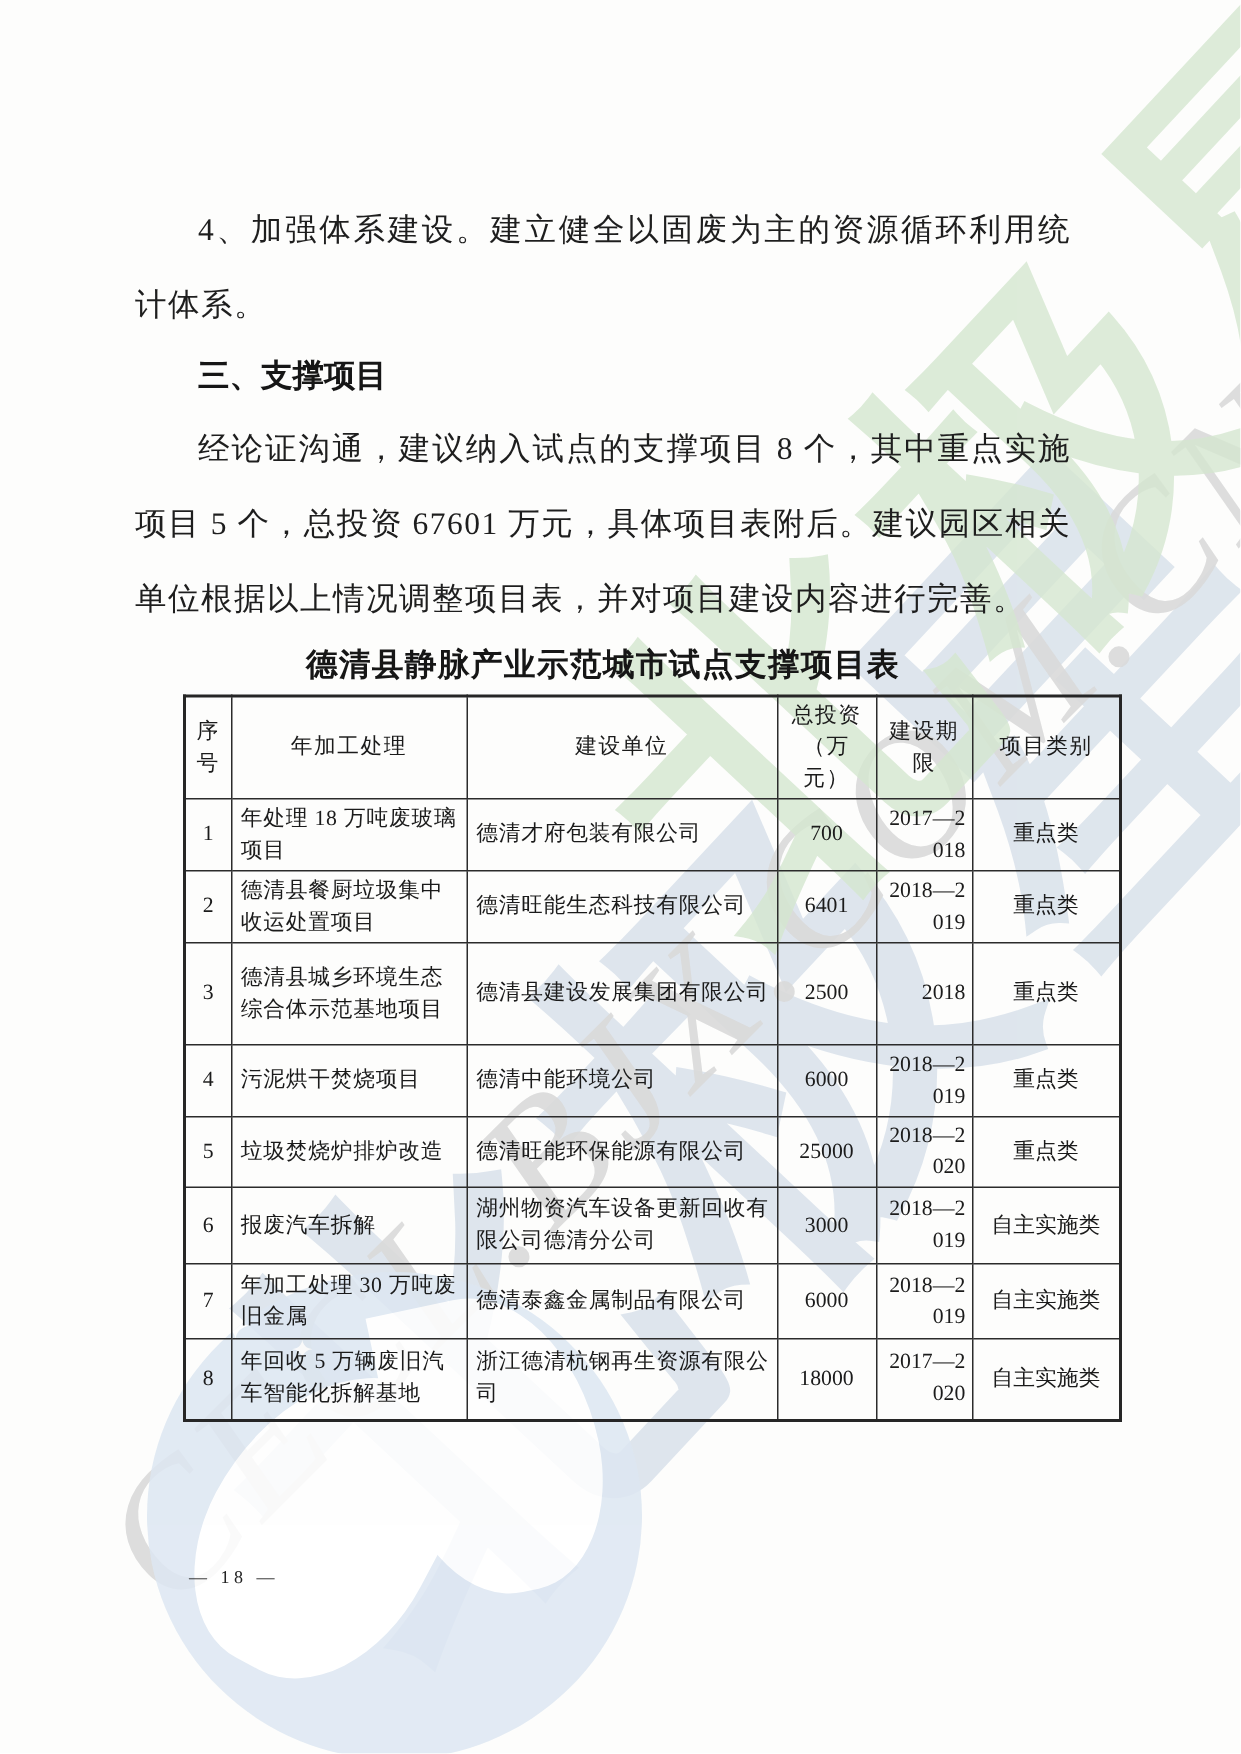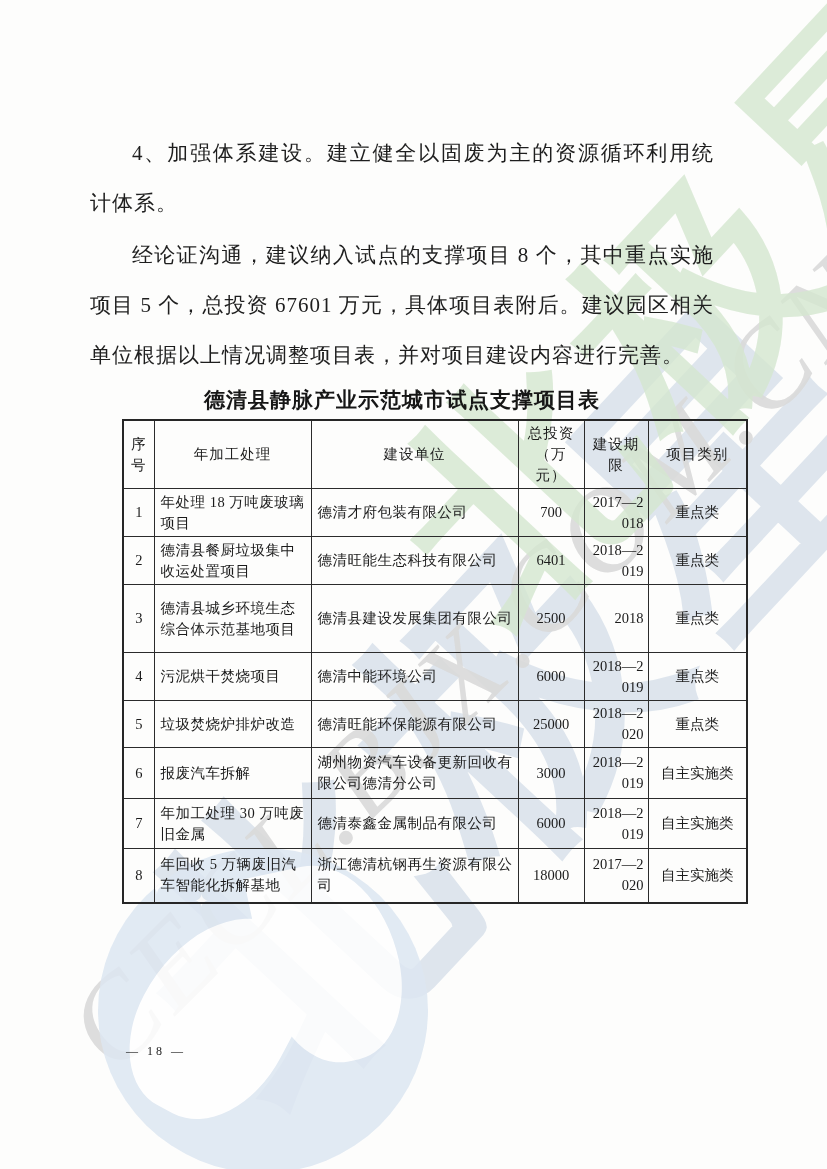--- a/index.html
+++ b/index.html
@@ -131,20 +131,21 @@
     <div class="petal petal-b"></div>
     <span class="star star-1">✦</span>
     <span class="star star-2">✦</span>
     <span class="star star-3">✦</span>
   </div>
 
   <div class="content">
 
     <p class="body-text para-1">4、加强体系建设。建立健全以固废为主的资源循环利用统计体系。</p>
 
+    <h2 class="section-heading">三、支撑项目</h2>
 
     <p class="body-text para-2">经论证沟通，建议纳入试点的支撑项目 8 个，其中重点实施项目 5 个，总投资 67601 万元，具体项目表附后。建议园区相关单位根据以上情况调整项目表，并对项目建设内容进行完善。</p>
 
     <div class="table-title">德清县静脉产业示范城市试点支撑项目表</div>
 
     <table class="project-table">
       <colgroup>
         <col class="col-seq">
           <col class="col-name">
           <col class="col-unit">

